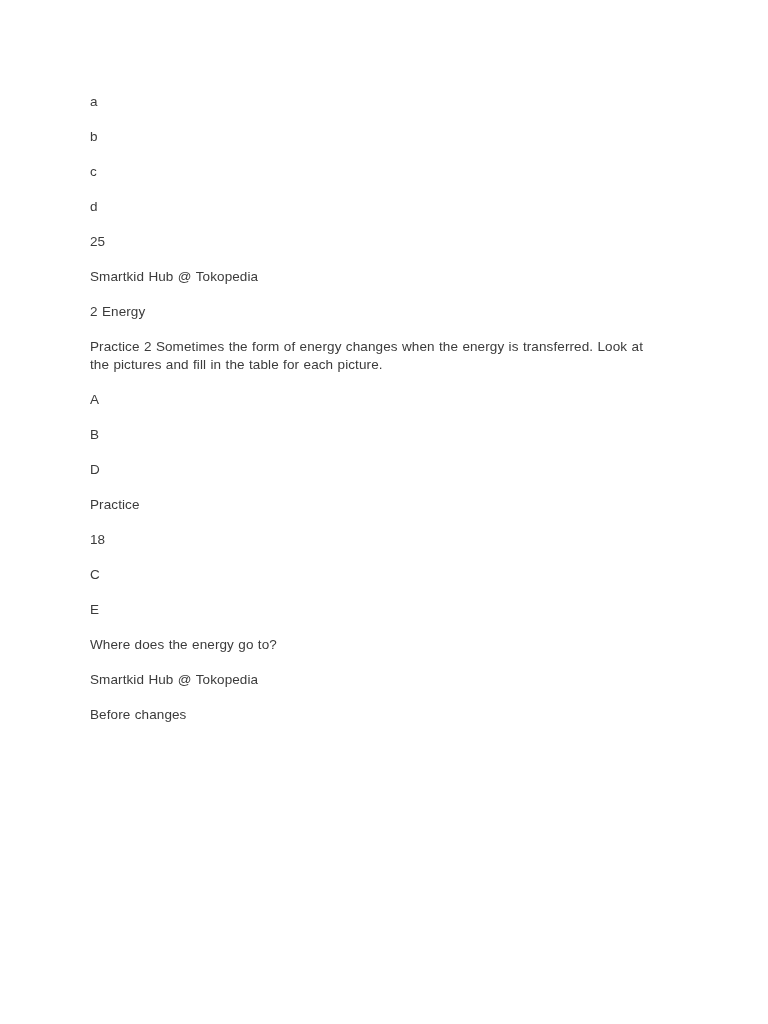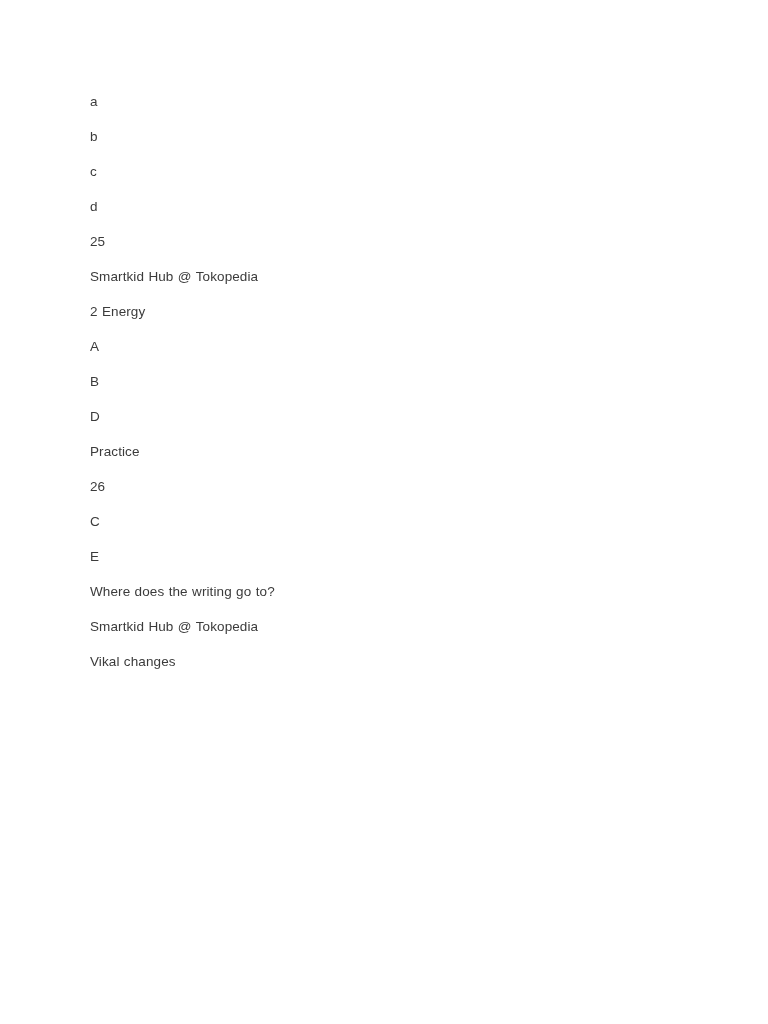--- a/index.html
+++ b/index.html
@@ -33,23 +33,24 @@
 <body>
 
 <div class="doc-page">
   <p>a</p>
   <p>b</p>
   <p>c</p>
   <p>d</p>
   <p>25</p>
   <p>Smartkid Hub @ Tokopedia</p>
   <p>2 Energy</p>
+  <p>Practice 2 Sometimes the form of energy changes when the energy is transferred. Look at the pictures and fill in the table for each picture.</p>
   <p>A</p>
   <p>B</p>
   <p>D</p>
   <p>Practice</p>
-  <p>26</p>
+  <p>18</p>
   <p>C</p>
   <p>E</p>
-  <p>Where does the writing go to?</p>
+  <p>Where does the energy go to?</p>
   <p>Smartkid Hub @ Tokopedia</p>
-  <p>Vikal changes</p>
+  <p>Before changes</p>
 </div>
 
 </body></html>

